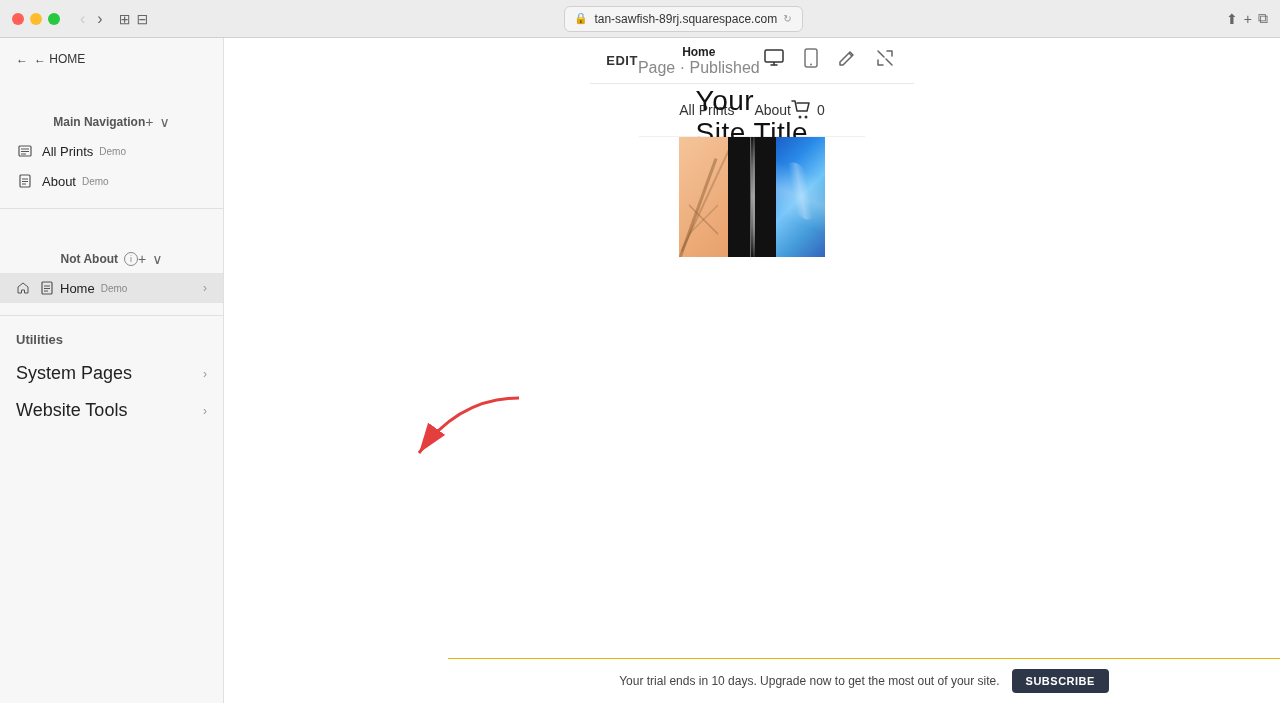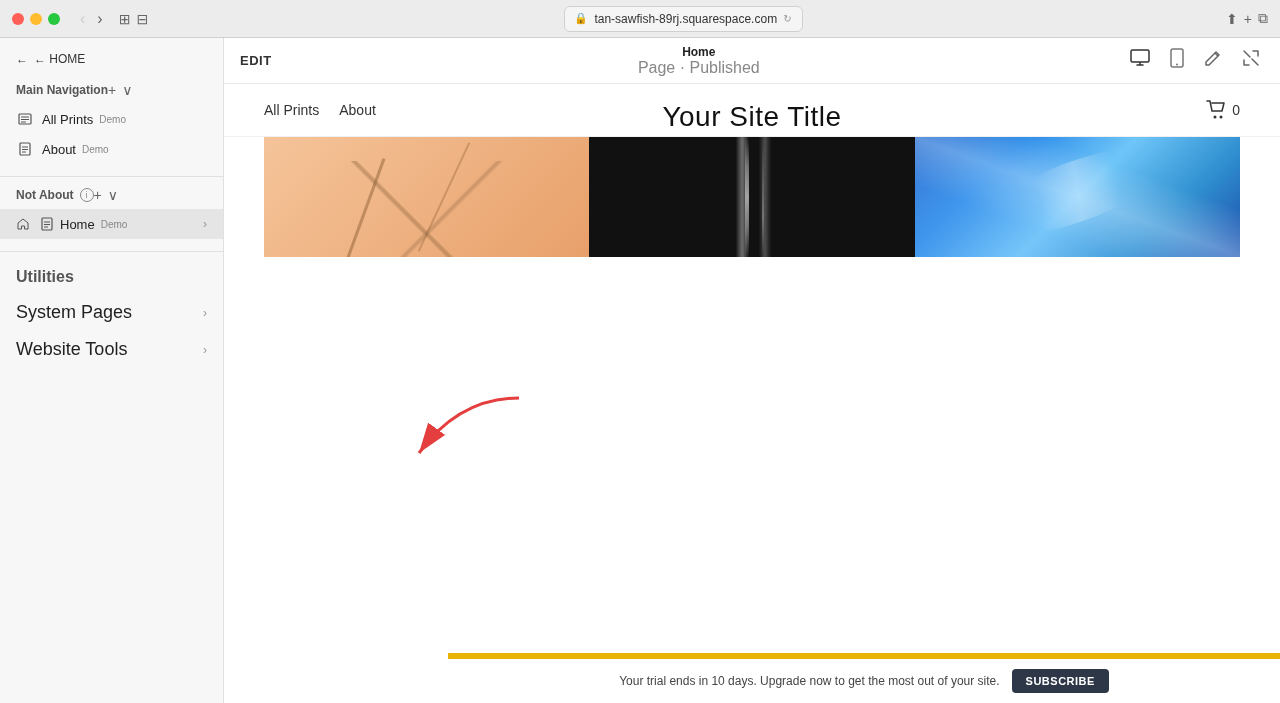--- a/index.html
+++ b/index.html
@@ -84,22 +84,23 @@
     }
 
     
     .nav-section {
       padding: 0 0 8px 0;
     }
 
     .section-header {
       display: flex;
       align-items: center;
-      justify-content: flex-start;
+      justify-content: center;
       padding: 6px 16px;
+      margin-top: 32px;
     }
 
     .section-title {
       font-size: 12px;
       font-weight: 600;
       color: #555;
     }
 
     .section-actions {
       display: flex;
@@ -182,21 +183,21 @@
       font-size: 12px;
       opacity: 0;
     }
 
     
     .utilities-section {
       padding: 12px 0 8px 0;
     }
 
     .utilities-title {
-      font-size: 16px;
+      font-size: 13px;
       font-weight: 600;
       color: #555;
       padding: 0 16px 8px;
     }
 
     .utility-item {
       display: flex;
       align-items: center;
       justify-content: space-between;
       padding: 8px 16px;
@@ -219,20 +220,21 @@
       padding: 8px 16px;
     }
 
     
     .content-area {
       flex: 1;
       display: flex;
       flex-direction: column;
       position: relative;
       overflow: hidden;
+      align-items: center;
     }
 
     
     .edit-bar {
       display: flex;
       align-items: center;
       justify-content: space-between;
       padding: 0 16px;
       height: 46px;
       border-bottom: 1px solid #e8e8e8;
@@ -421,21 +423,21 @@
       background: linear-gradient(200deg, transparent 30%, rgba(200,230,255,0.4) 50%, rgba(150,200,255,0.2) 70%);
     }
 
     
     .trial-bar {
       position: absolute;
       bottom: 0;
       left: 224px;
       right: 0;
       background: #fff;
-      border-top: 6px solid #eab308;
+      border-top: 1px solid #eab308;
       display: flex;
       align-items: center;
       justify-content: center;
       gap: 12px;
       padding: 10px 16px;
       z-index: 100;
     }
 
     .trial-text {
       font-size: 12px;

